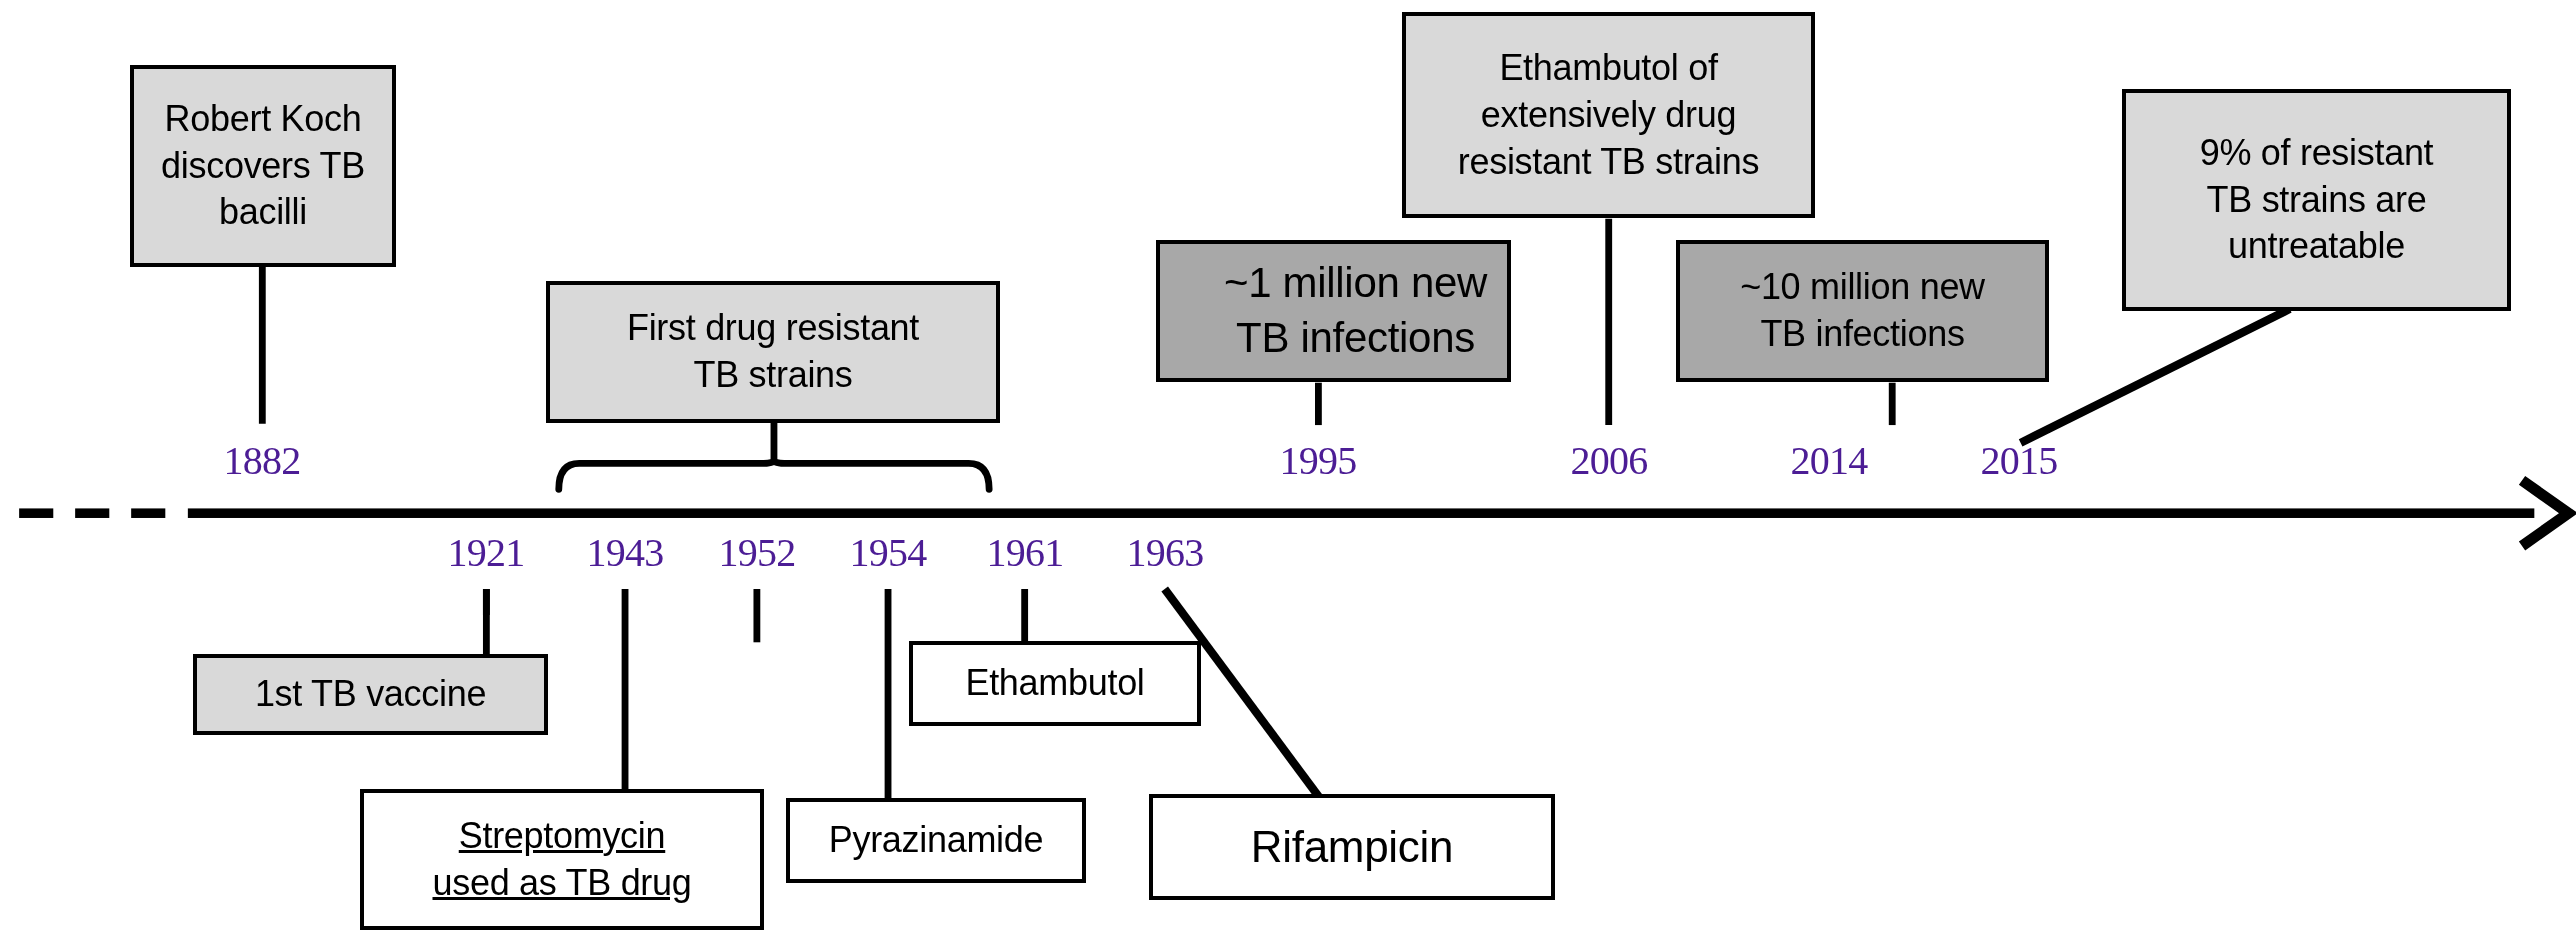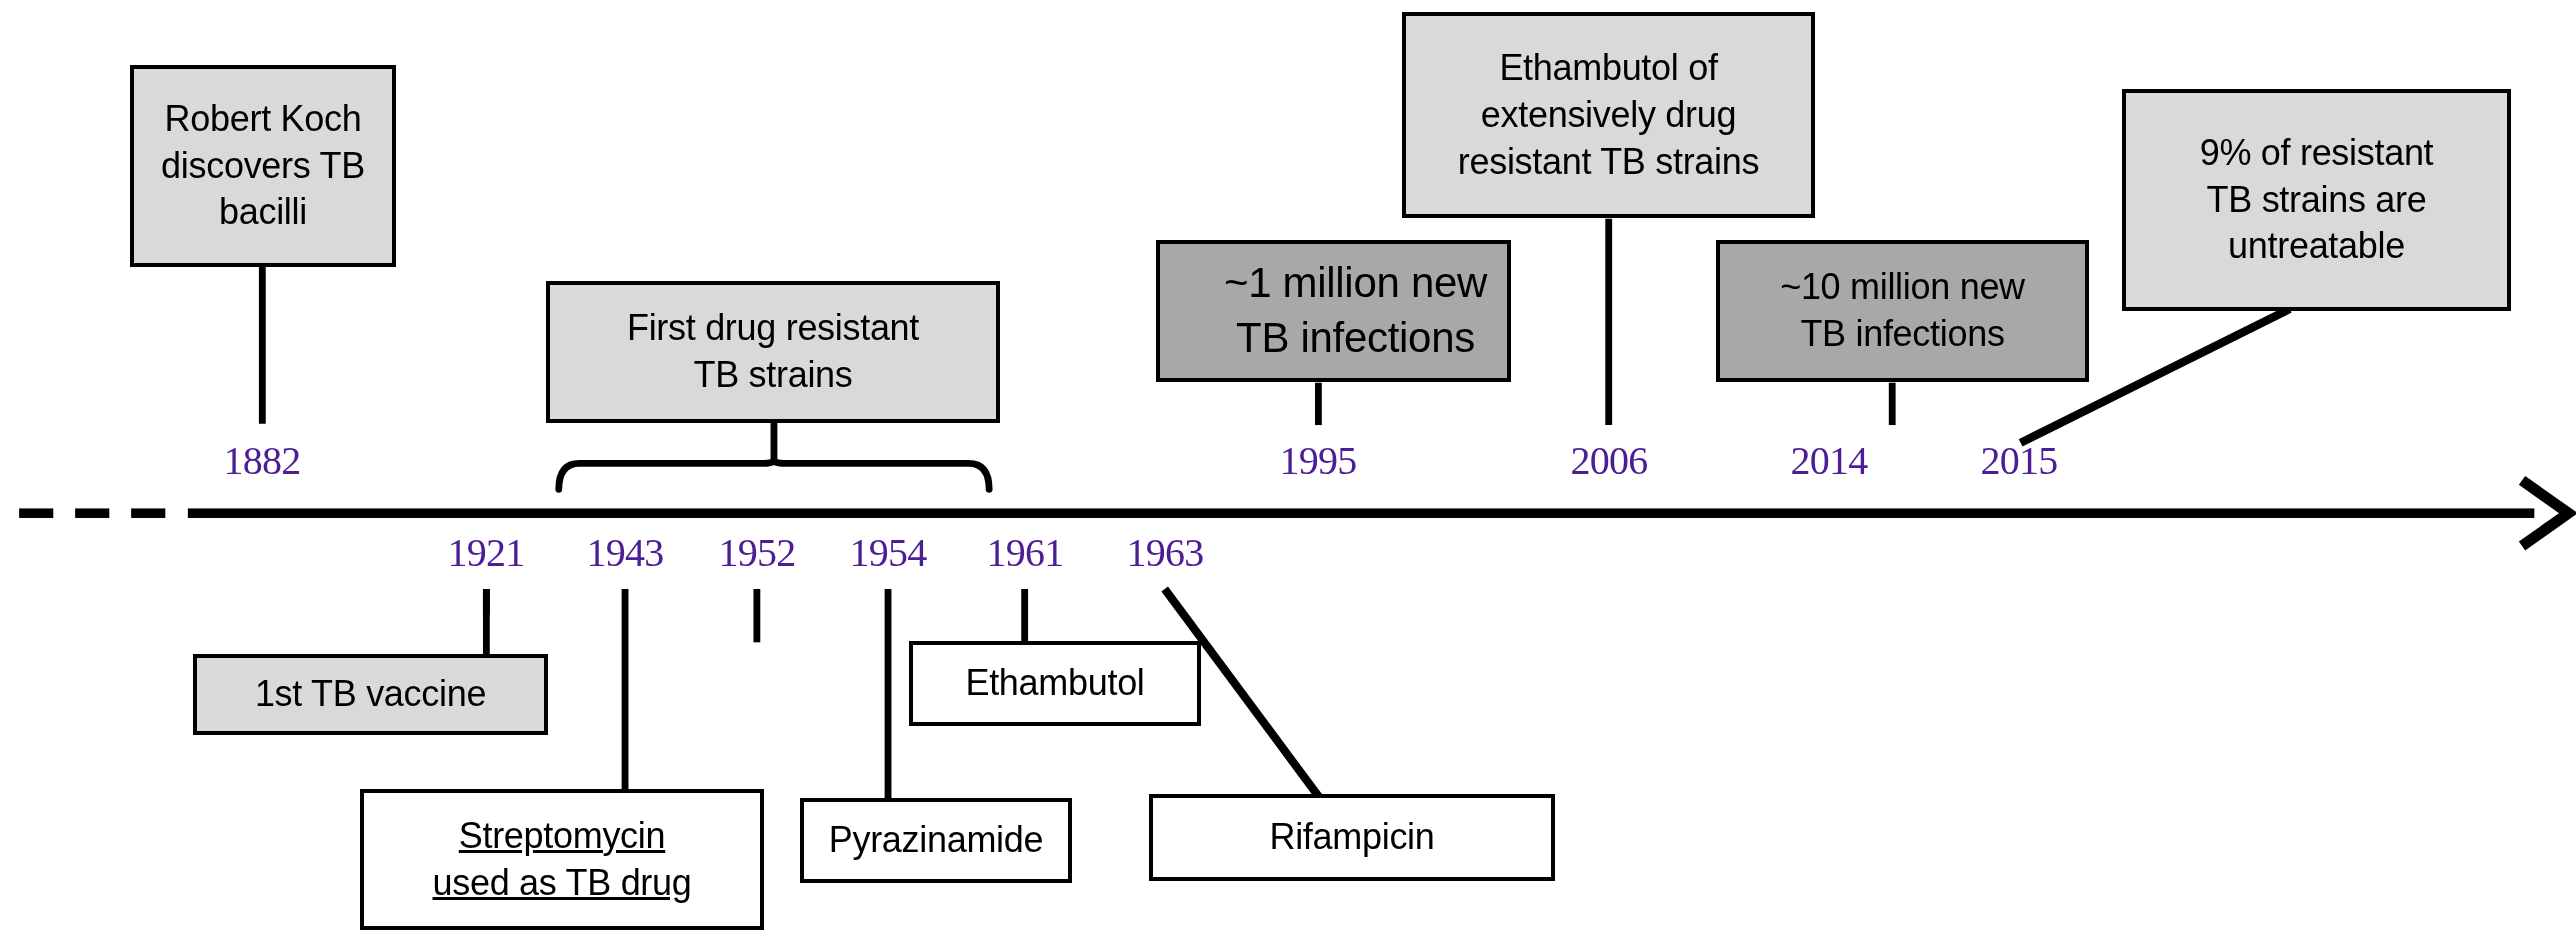--- a/index.html
+++ b/index.html
@@ -123,21 +123,21 @@
   </div>
 
   <div class="box fill-light" style="left:1402px; top:12.3px; width:413px; height:206px; font-size:36px;">
     <span class="txt">
       <span>Ethambutol of</span><br>
       <span>extensively drug</span><br>
       <span>resistant TB strains</span>
     </span>
   </div>
 
-  <div class="box fill-dark" style="left:1716px; top:240px; width:373px; height:142px; font-size:36px;">
+  <div class="box fill-dark" style="left:1676px; top:240px; width:373px; height:142px; font-size:36px;">
     <span class="txt">
       <span>~10 million new</span><br>
       <span>TB infections</span>
     </span>
   </div>
 
   <div class="box fill-light" style="left:2122px; top:89px; width:389px; height:222px; font-size:36px;">
     <span class="txt">
       <span>9% of resistant</span><br>
       <span>TB strains are</span><br>
@@ -158,26 +158,26 @@
     </span>
   </div>
 
 
   <div class="box fill-white" style="left:909px; top:641px; width:292px; height:85px; font-size:36px;">
     <span class="txt">
       <span>Ethambutol</span>
     </span>
   </div>
 
-  <div class="box fill-white" style="left:786px; top:798px; width:272px; height:85px; font-size:36px;margin-left:14px;">
+  <div class="box fill-white" style="left:786px; top:798px; width:300px; height:85px; font-size:36px;">
     <span class="txt">
       <span>Pyrazinamide</span>
     </span>
   </div>
 
-  <div class="box fill-white" style="left:1149px; top:794px; width:406px; height:87px; font-size:36px;">
+  <div class="box fill-white" style="left:1149px; top:794px; width:406px; height:106px; font-size:44px;">
     <span class="txt">
       <span>Rifampicin</span>
     </span>
   </div>
 
 </div>
 
 
 </body></html>

